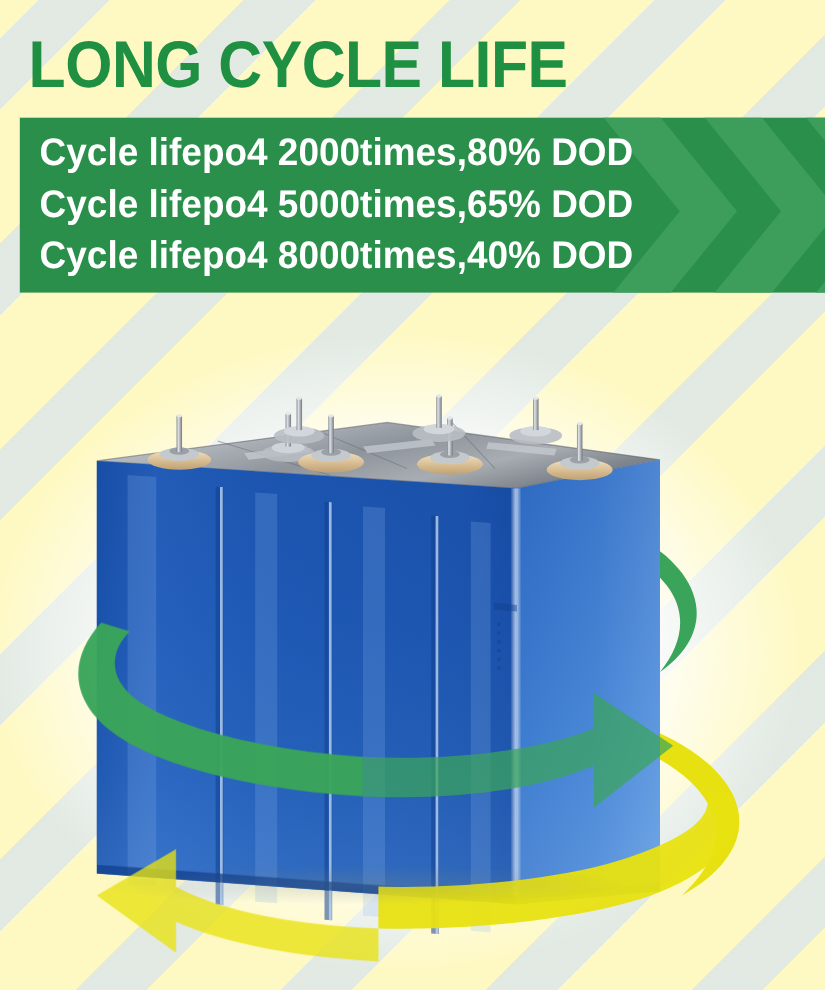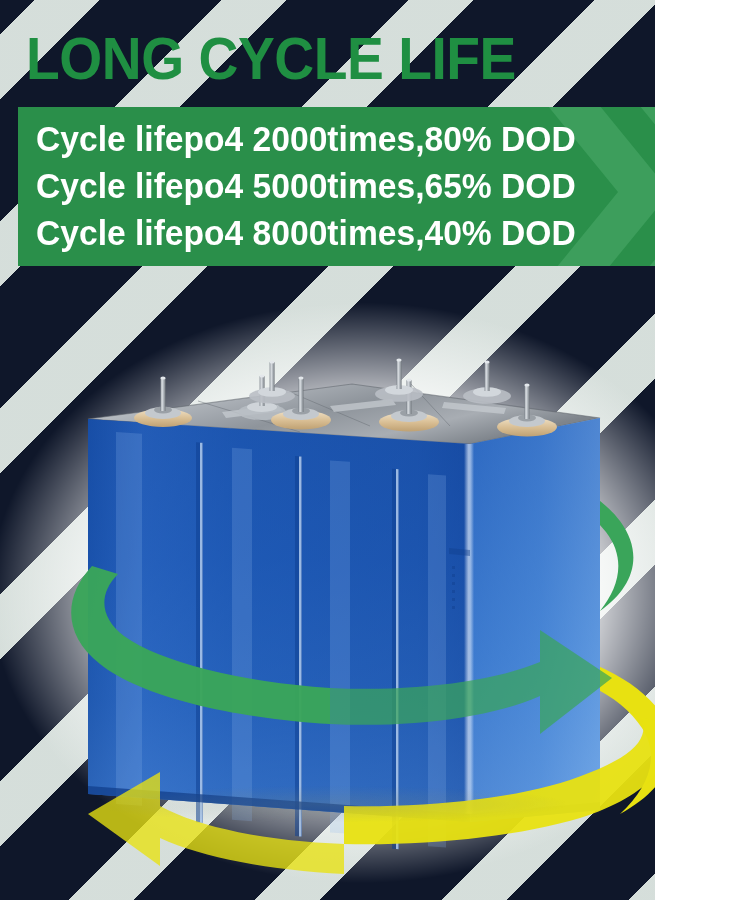--- a/index.html
+++ b/index.html
@@ -5,25 +5,24 @@
   html, body {
     margin: 0;
     padding: 0;
     background: #ffffff;
   }
   body {
     font-family: "Liberation Sans", sans-serif;
   }
   #poster {
     position: relative;
-    width: 613px;
+    width: 750px;
     height: 900px;
     overflow: hidden;
-    background: #0f172a;
-    padding-left: 42px;
+    background: #fef9c3;
   }
 
   
   .bg-stripes {
     position: absolute;
     left: -120px;
     top: 0;
     width: 1000px;
     height: 900px;
     background: repeating-linear-gradient(

